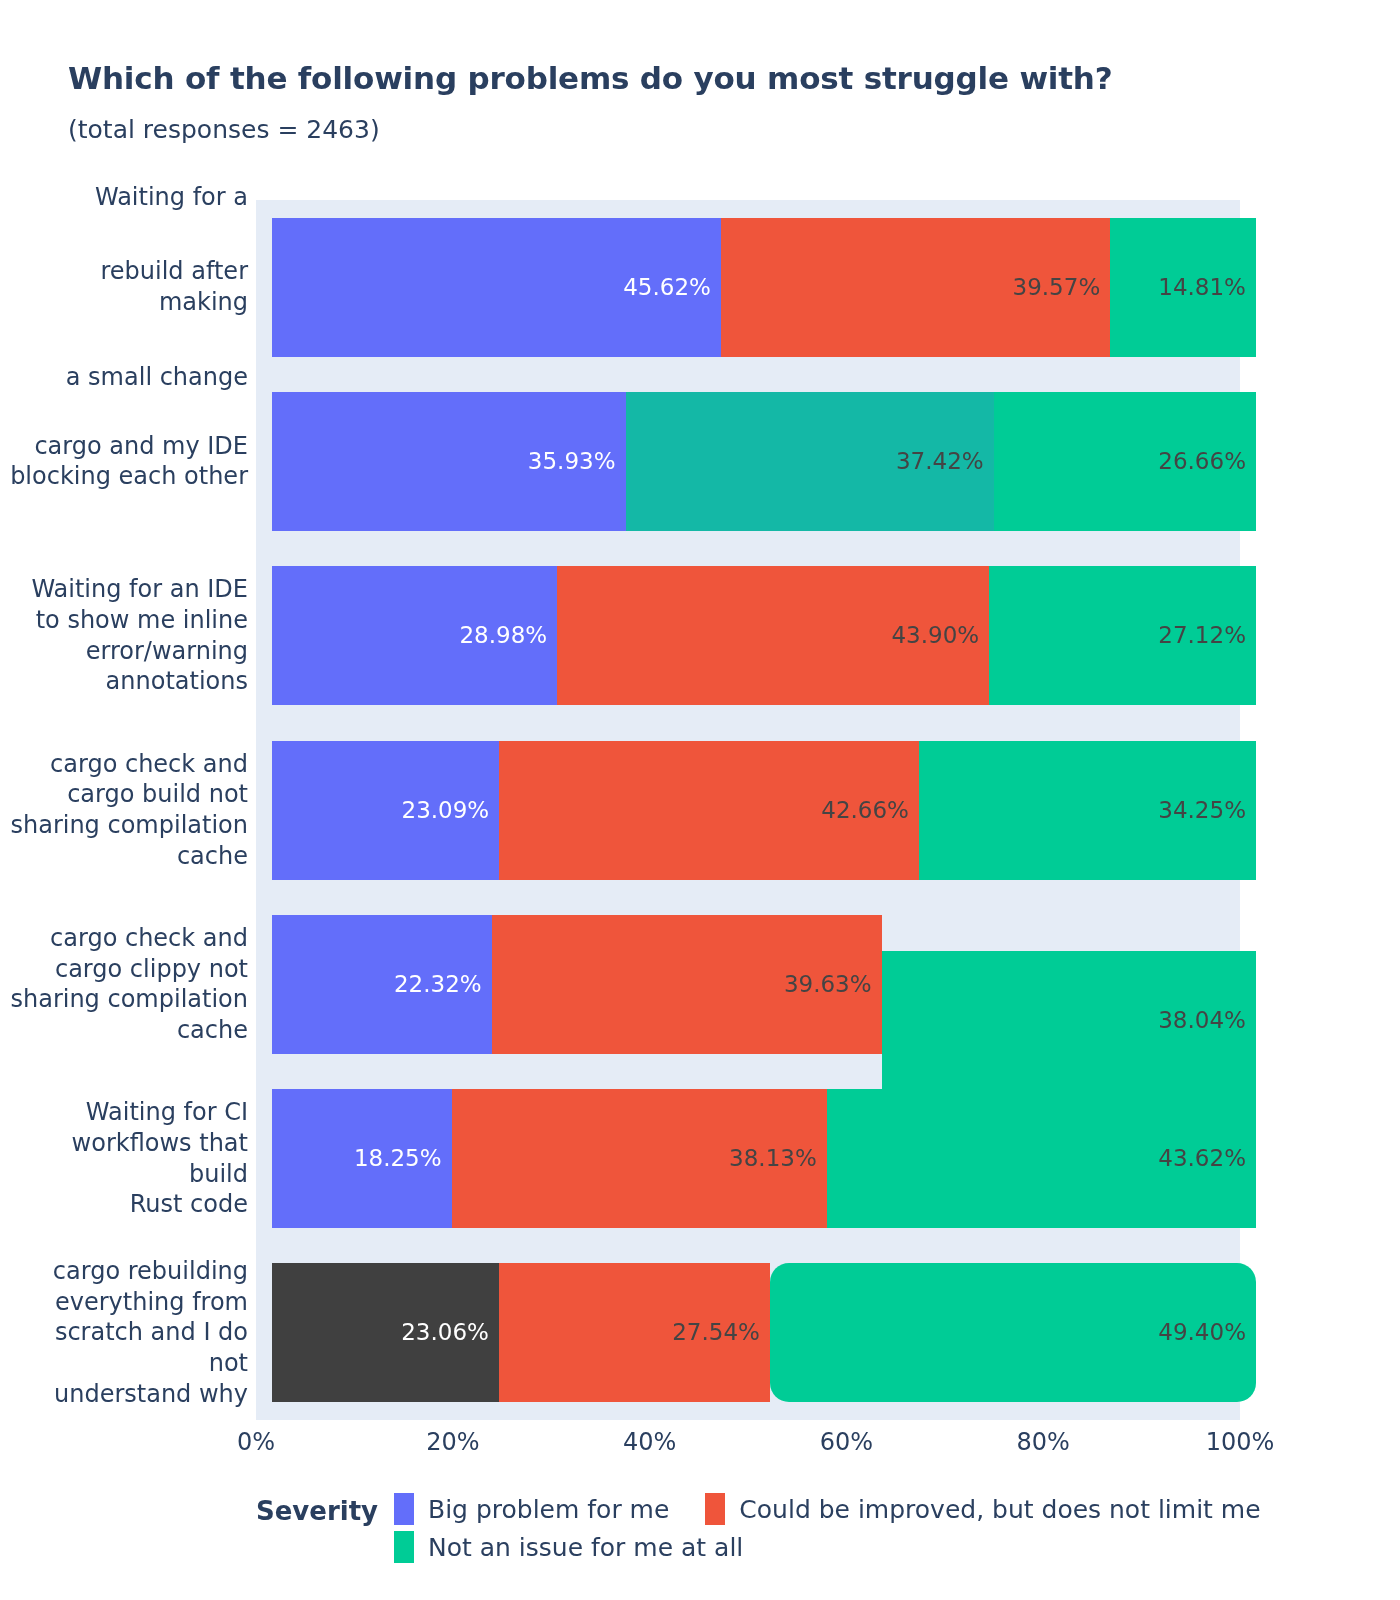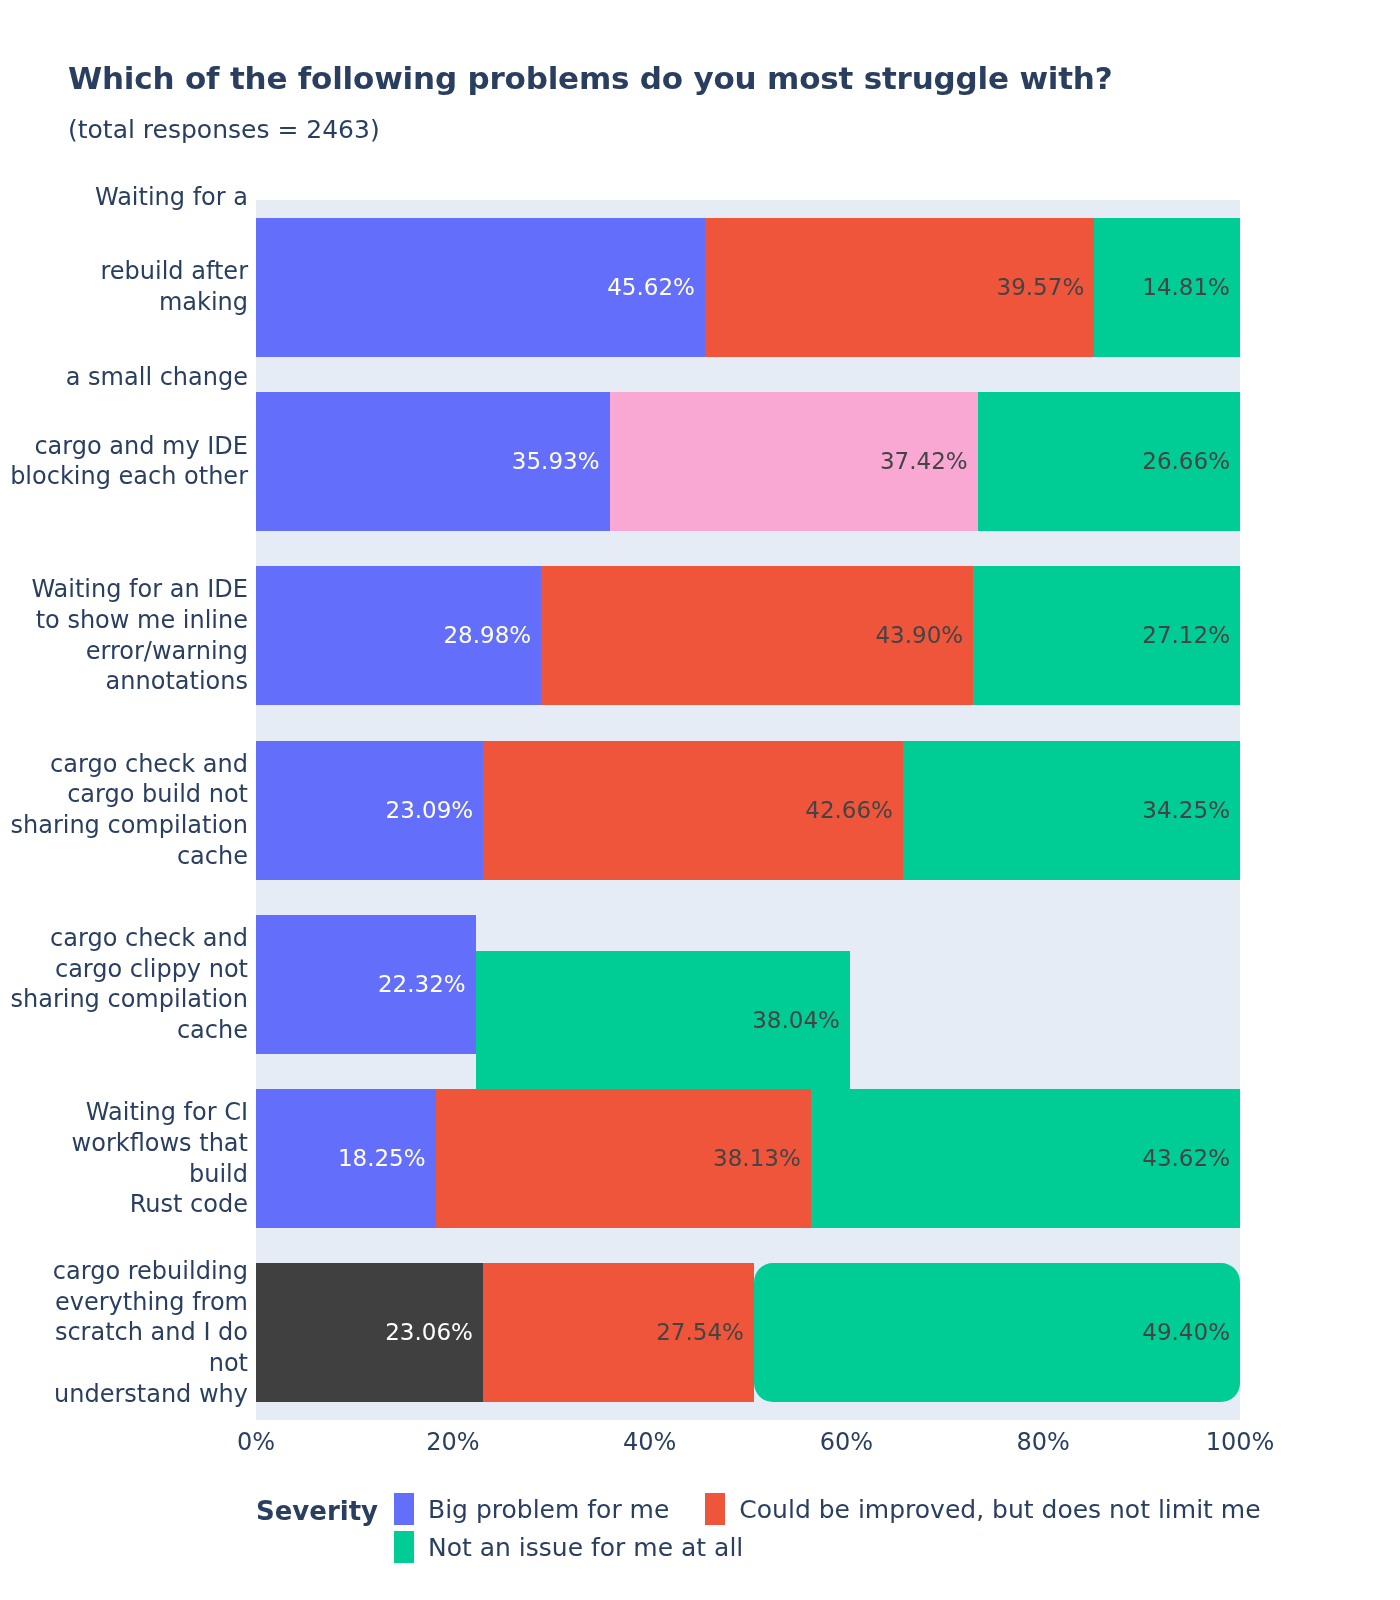--- a/index.html
+++ b/index.html
@@ -47,21 +47,21 @@
     position: absolute;
     left: 256px;
     top: 200px;
     width: 984px;
     height: 1220px;
     background: #e5ecf6;
   }
 
   .bar-rows {
     position: absolute;
-    left: 0;
+    left: 16px;
     top: 0;
     width: 100%;
     height: 100%;
   }
 
   .bar-row {
     position: absolute;
     left: 0;
     width: 100%;
     height: 139px;
@@ -234,21 +234,21 @@
             <span class="seg-label">39.57%</span>
           </div>
           <div class="seg s2" style="width: 14.81%; background: rgb(0, 204, 150);">
             <span class="seg-label">14.81%</span>
           </div>
         </div>
         <div class="bar-row" style="top: 191.929px;">
           <div class="seg s0" style="width: 35.93%; background: rgb(99, 110, 250);">
             <span class="seg-label">35.93%</span>
           </div>
-          <div class="seg s1" style="width: 37.42%; background: #f9a8d4;">
+          <div class="seg s1" style="width: 37.42%; background: #14b8a6;">
             <span class="seg-label">37.42%</span>
           </div>
           <div class="seg s2" style="width: 26.66%; background: rgb(0, 204, 150);">
             <span class="seg-label">26.66%</span>
           </div>
         </div>
         <div class="bar-row" style="top: 366.214px;">
           <div class="seg s0" style="width: 28.98%; background: rgb(99, 110, 250);">
             <span class="seg-label">28.98%</span>
           </div>
@@ -266,20 +266,23 @@
           <div class="seg s1" style="width: 42.66%; background: rgb(239, 85, 59);">
             <span class="seg-label">42.66%</span>
           </div>
           <div class="seg s2" style="width: 34.25%; background: rgb(0, 204, 150);">
             <span class="seg-label">34.25%</span>
           </div>
         </div>
         <div class="bar-row" style="top: 714.786px; border-radius: 25px;">
           <div class="seg s0" style="width: 22.32%; background: rgb(99, 110, 250);">
             <span class="seg-label">22.32%</span>
+          </div>
+          <div class="seg s1" style="width: 39.63%; background: rgb(239, 85, 59);">
+            <span class="seg-label">39.63%</span>
           </div>
           <div class="seg s2" style="width: 38.04%; background: rgb(0, 204, 150); margin-top: 36px;">
             <span class="seg-label">38.04%</span>
           </div>
         </div>
         <div class="bar-row" style="top: 889.071px;">
           <div class="seg s0" style="width: 18.25%; background: rgb(99, 110, 250);">
             <span class="seg-label">18.25%</span>
           </div>
           <div class="seg s1" style="width: 38.13%; background: rgb(239, 85, 59);">

